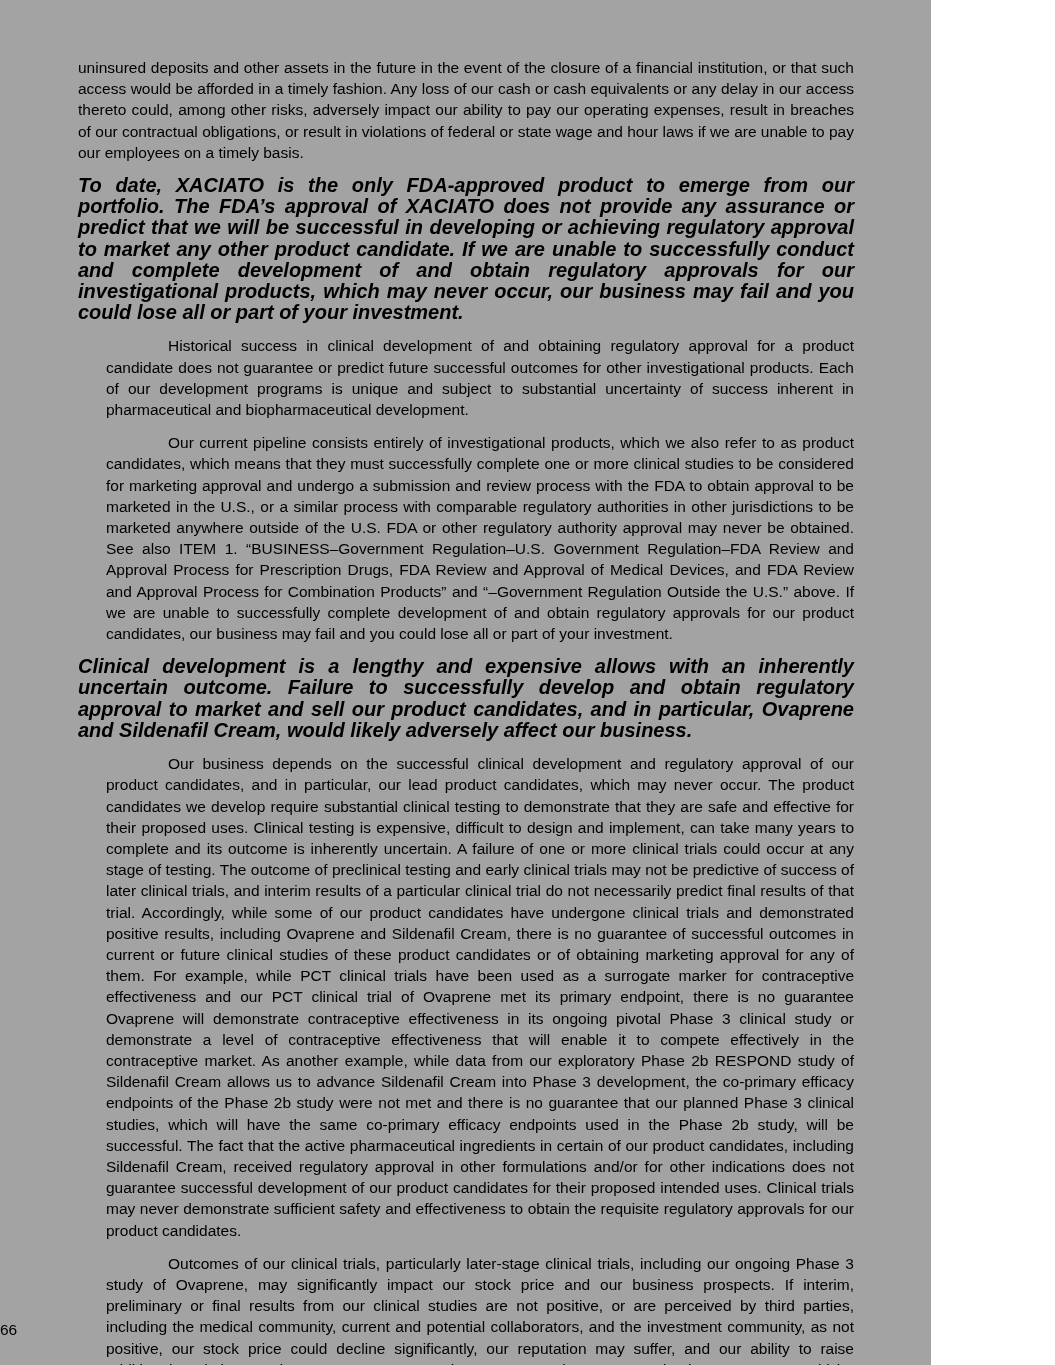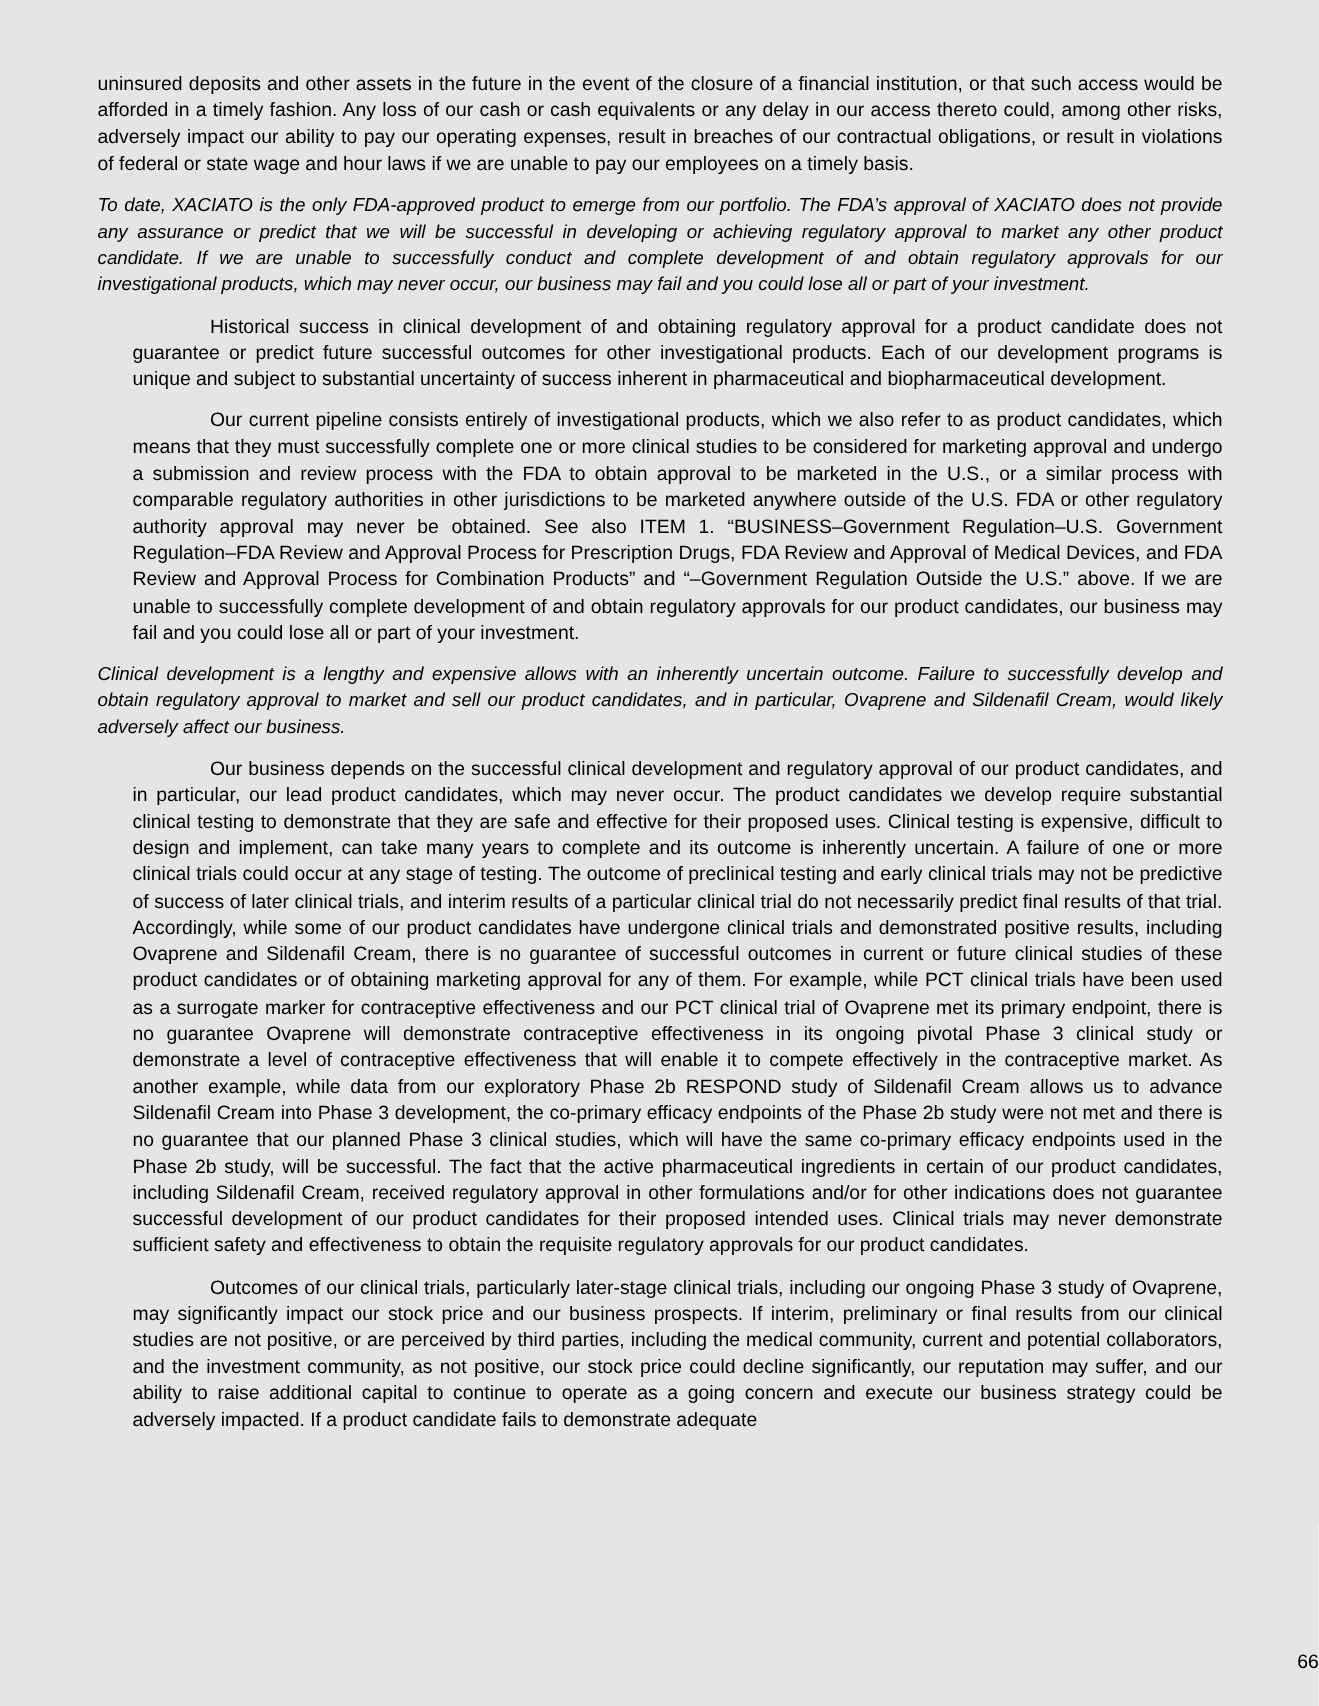--- a/index.html
+++ b/index.html
@@ -2,23 +2,23 @@
 <html><head>
 <meta charset="utf-8">
 <style>
   html, body {
     margin: 0;
     padding: 0;
     background: #ffffff;
   }
   .page {
     position: relative;
-    width: 1055px;
+    width: 931px;
     height: 1365px;
-    background: #e5e5e5;
+    background: #a3a3a3;
     color: #000000;
     font-family: "Liberation Sans", sans-serif;
     overflow: hidden;
     box-sizing: border-box;
   }
   .content {
     position: absolute;
     top: 57px;
     left: 78px;
     right: 77px;
@@ -35,33 +35,33 @@
   }
   .section-heading {
     font-size: 15.5px;
     line-height: 21.2px;
     font-weight: bold;
     text-decoration: underline;
     margin: 8px 0 13px 0;
     text-align: left;
   }
   .risk-heading {
-    font-size: 15px;
+    font-size: 20px;
     line-height: 21.2px;
-    font-weight: normal;
+    font-weight: bold;
     font-style: italic;
     text-align: justify;
     margin: 0 0 12px 0;
   }
   .page-number {
     position: absolute;
     bottom: 26px;
     left: 0;
     right: 0;
-    text-align: right;
+    text-align: left;
     font-size: 15.5px;
     color: #000000;
   }
 </style>
 </head>
 <body>
 
 <div class="page">
   <div class="content">
 

